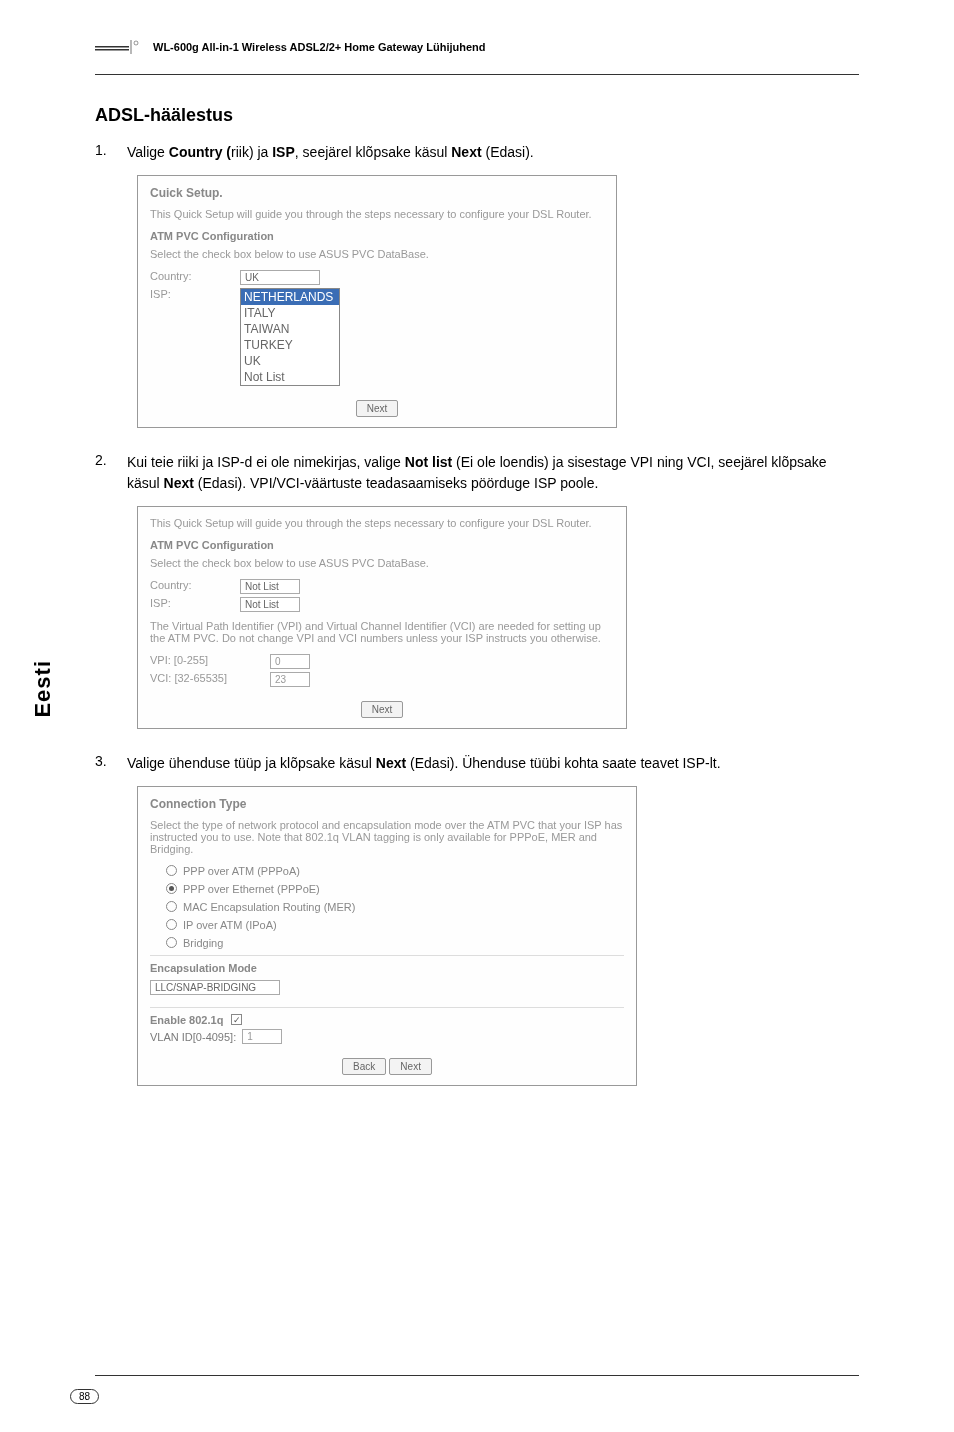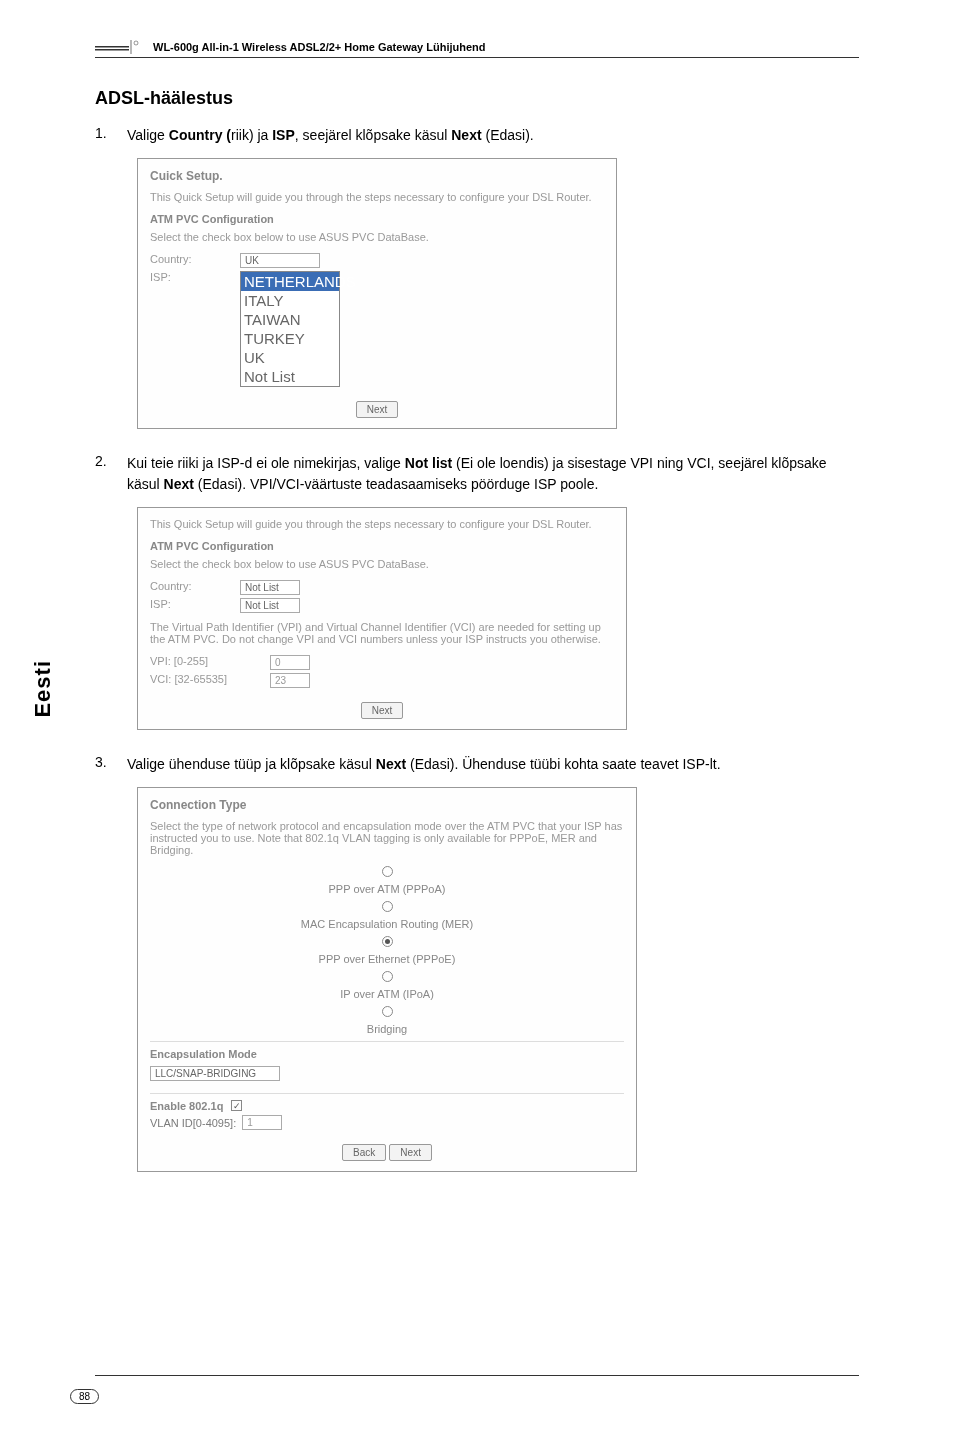--- a/index.html
+++ b/index.html
@@ -10,21 +10,21 @@
       height: 1432px;
       position: relative;
       padding: 40px 0;
     }
     .page {
       margin: 0 95px;
       position: relative;
     }
     .header-line {
       border-bottom: 1px solid #333;
-      padding-bottom: 3px;
+      padding-bottom: 20px;
       margin-bottom: 30px;
       display: flex;
       align-items: center;
       gap: 8px;
     }
     .header-icon {
       width: 50px;
       height: 14px;
       display: flex;
       align-items: center;
@@ -96,21 +96,21 @@
       background: #fff;
       padding: 1px 4px;
       font-size: 10px;
       color: #666;
       min-width: 80px;
       display: inline-block;
     }
     .ss-listbox {
       border: 1px solid #888;
       background: #fff;
-      font-size: 15px;
+      font-size: 12px;
       width: 100px;
     }
     .ss-listbox .item {
       padding: 1px 3px;
       color: #666;
     }
     .ss-listbox .item.sel {
       background: #3a6db5;
       color: #fff;
     }
@@ -131,26 +131,25 @@
       border: 1px solid #aaa;
       background: #fff;
       padding: 1px 4px;
       font-size: 10px;
       width: 40px;
       display: inline-block;
       color: #999;
     }
     .ss-radio {
       display: flex;
-      align-items: center;
+      align-items: flex-start;
       gap: 6px;
-      margin: 6px 4px;
+      margin: 6px 16px;
       color: #888;
       font-size: 11px;
-      flex-direction: column;
     }
     .radio-circle {
       width: 11px;
       height: 11px;
       border: 1px solid #888;
       border-radius: 50%;
       display: inline-flex;
       align-items: center;
       justify-content: center;
     }
@@ -299,26 +298,26 @@
   </div>
 
   <div class="screenshot ss3">
     <div class="ss-title">Connection Type</div>
     <div class="ss-desc">Select the type of network protocol and encapsulation mode over the ATM PVC that your ISP has instructed you to use. Note that 802.1q VLAN tagging is only available for PPPoE, MER and Bridging.</div>
     <div class="ss-radio">
         <span class="radio-circle"></span>
         <span>PPP over ATM (PPPoA)</span>
       </div>
     <div class="ss-radio">
+        <span class="radio-circle checked"></span>
+        <span>PPP over Ethernet (PPPoE)</span>
+      </div>
+    <div class="ss-radio">
         <span class="radio-circle"></span>
         <span>MAC Encapsulation Routing (MER)</span>
-      </div>
-    <div class="ss-radio">
-        <span class="radio-circle checked"></span>
-        <span>PPP over Ethernet (PPPoE)</span>
       </div>
     <div class="ss-radio">
         <span class="radio-circle"></span>
         <span>IP over ATM (IPoA)</span>
       </div>
     <div class="ss-radio">
         <span class="radio-circle"></span>
         <span>Bridging</span>
       </div>
     <div class="ss-hr"></div>

